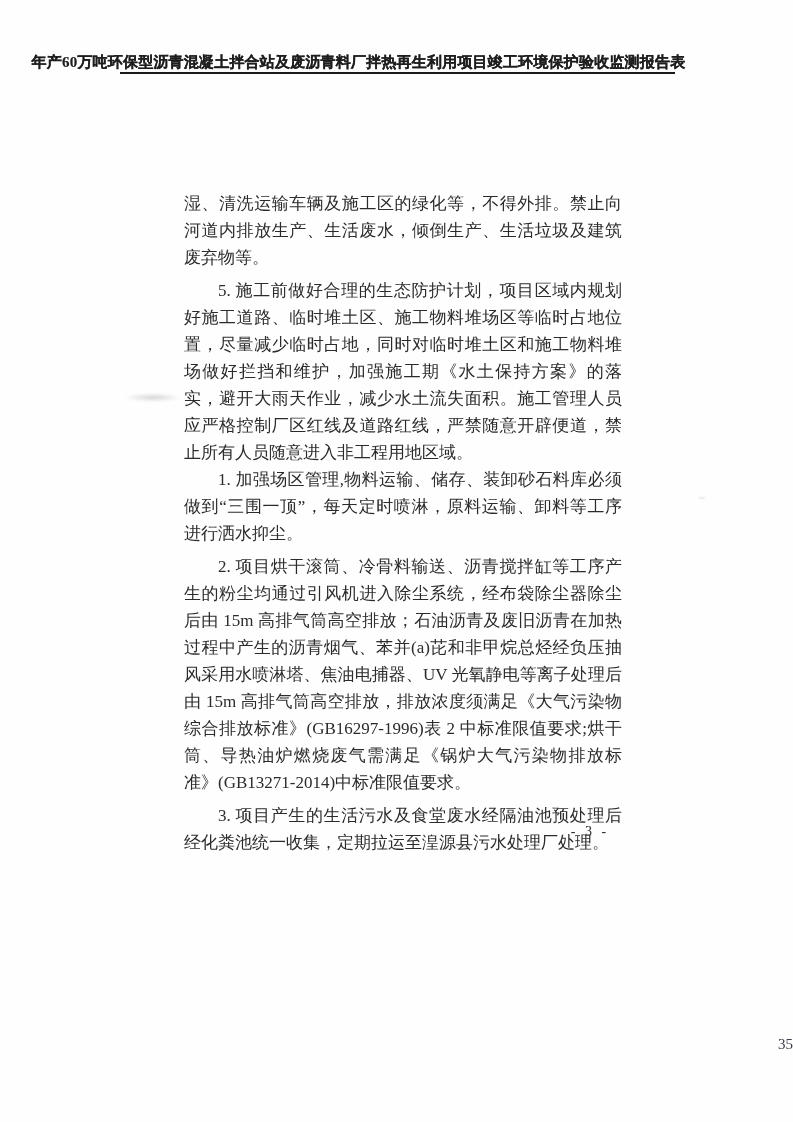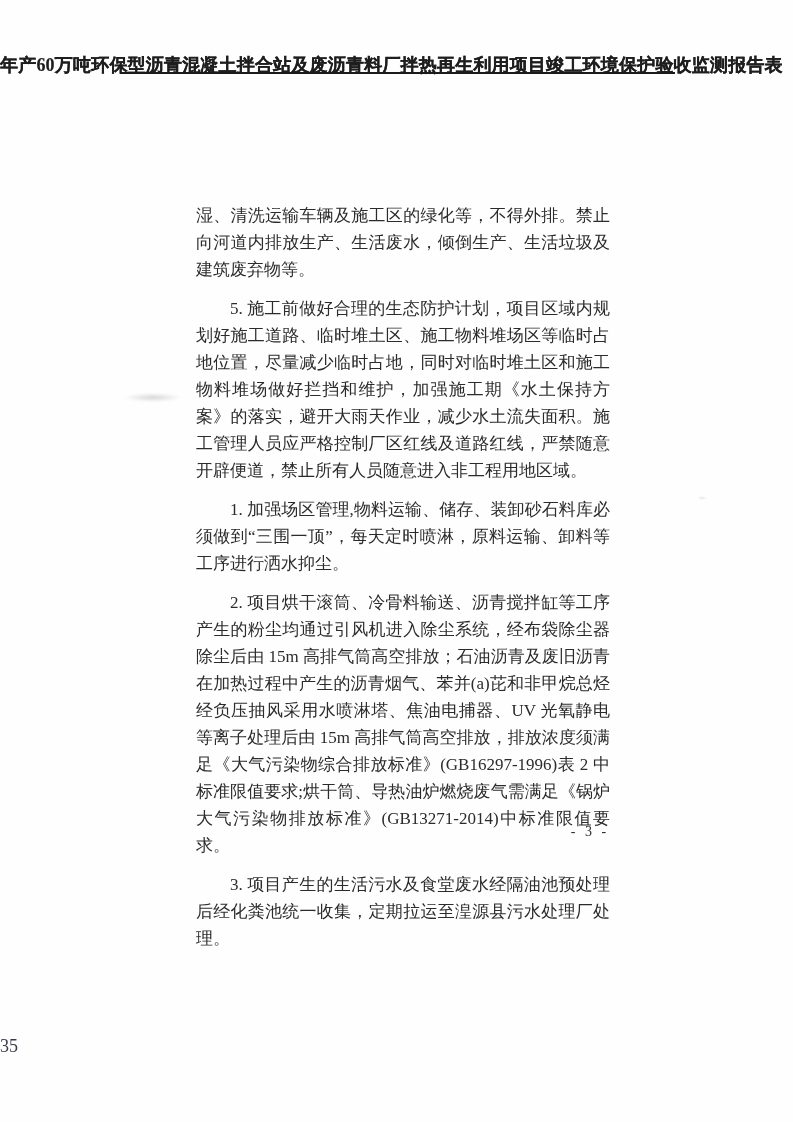--- a/index.html
+++ b/index.html
@@ -15,21 +15,21 @@
     inset: 0;
     background: #fefefe;
   }
   
   .header-title {
     position: absolute;
     top: 53px;
     left: 0;
     width: 717px;
     text-align: center;
-    font-size: 18px;
+    font-size: 15px;
     font-weight: bold;
     letter-spacing: 0.2px;
     color: #1e1e1e;
     white-space: nowrap;
     -webkit-text-stroke: 0.2px #1e1e1e;
   }
   .header-rule {
     position: absolute;
     top: 72px;
     left: 120px;
@@ -42,43 +42,43 @@
     position: absolute;
     top: 190px;
     left: 184px;
     width: 438px;
     font-size: 17px;
     line-height: 27px;
     color: #2b2b2b;
     text-align: justify;
     text-justify: inter-ideograph;
   }
-  .para { margin: 12px; }
+  .para { margin: 0; }
   .para.indent { text-indent: 2em; }
   .para.spaced { margin-top: 6px; }
   
   .inner-page-num {
     position: absolute;
     top: 824px;
     left: 558px;
     width: 64px;
     text-align: center;
     font-size: 14px;
     letter-spacing: 3px;
     color: #2d2d2d;
     white-space: nowrap;
   }
   
   .sheet-num {
     position: absolute;
     top: 1036px;
     left: 0;
     width: 793px;
-    text-align: left;
-    font-size: 18px;
+    text-align: right;
+    font-size: 15px;
     color: #3a3a48;
   }
   
   .scan-smudge {
     position: absolute;
     top: 393px;
     left: 124px;
     width: 58px;
     height: 9px;
     background: radial-gradient(ellipse at center, rgba(110,110,110,0.28), rgba(110,110,110,0.0) 70%);

